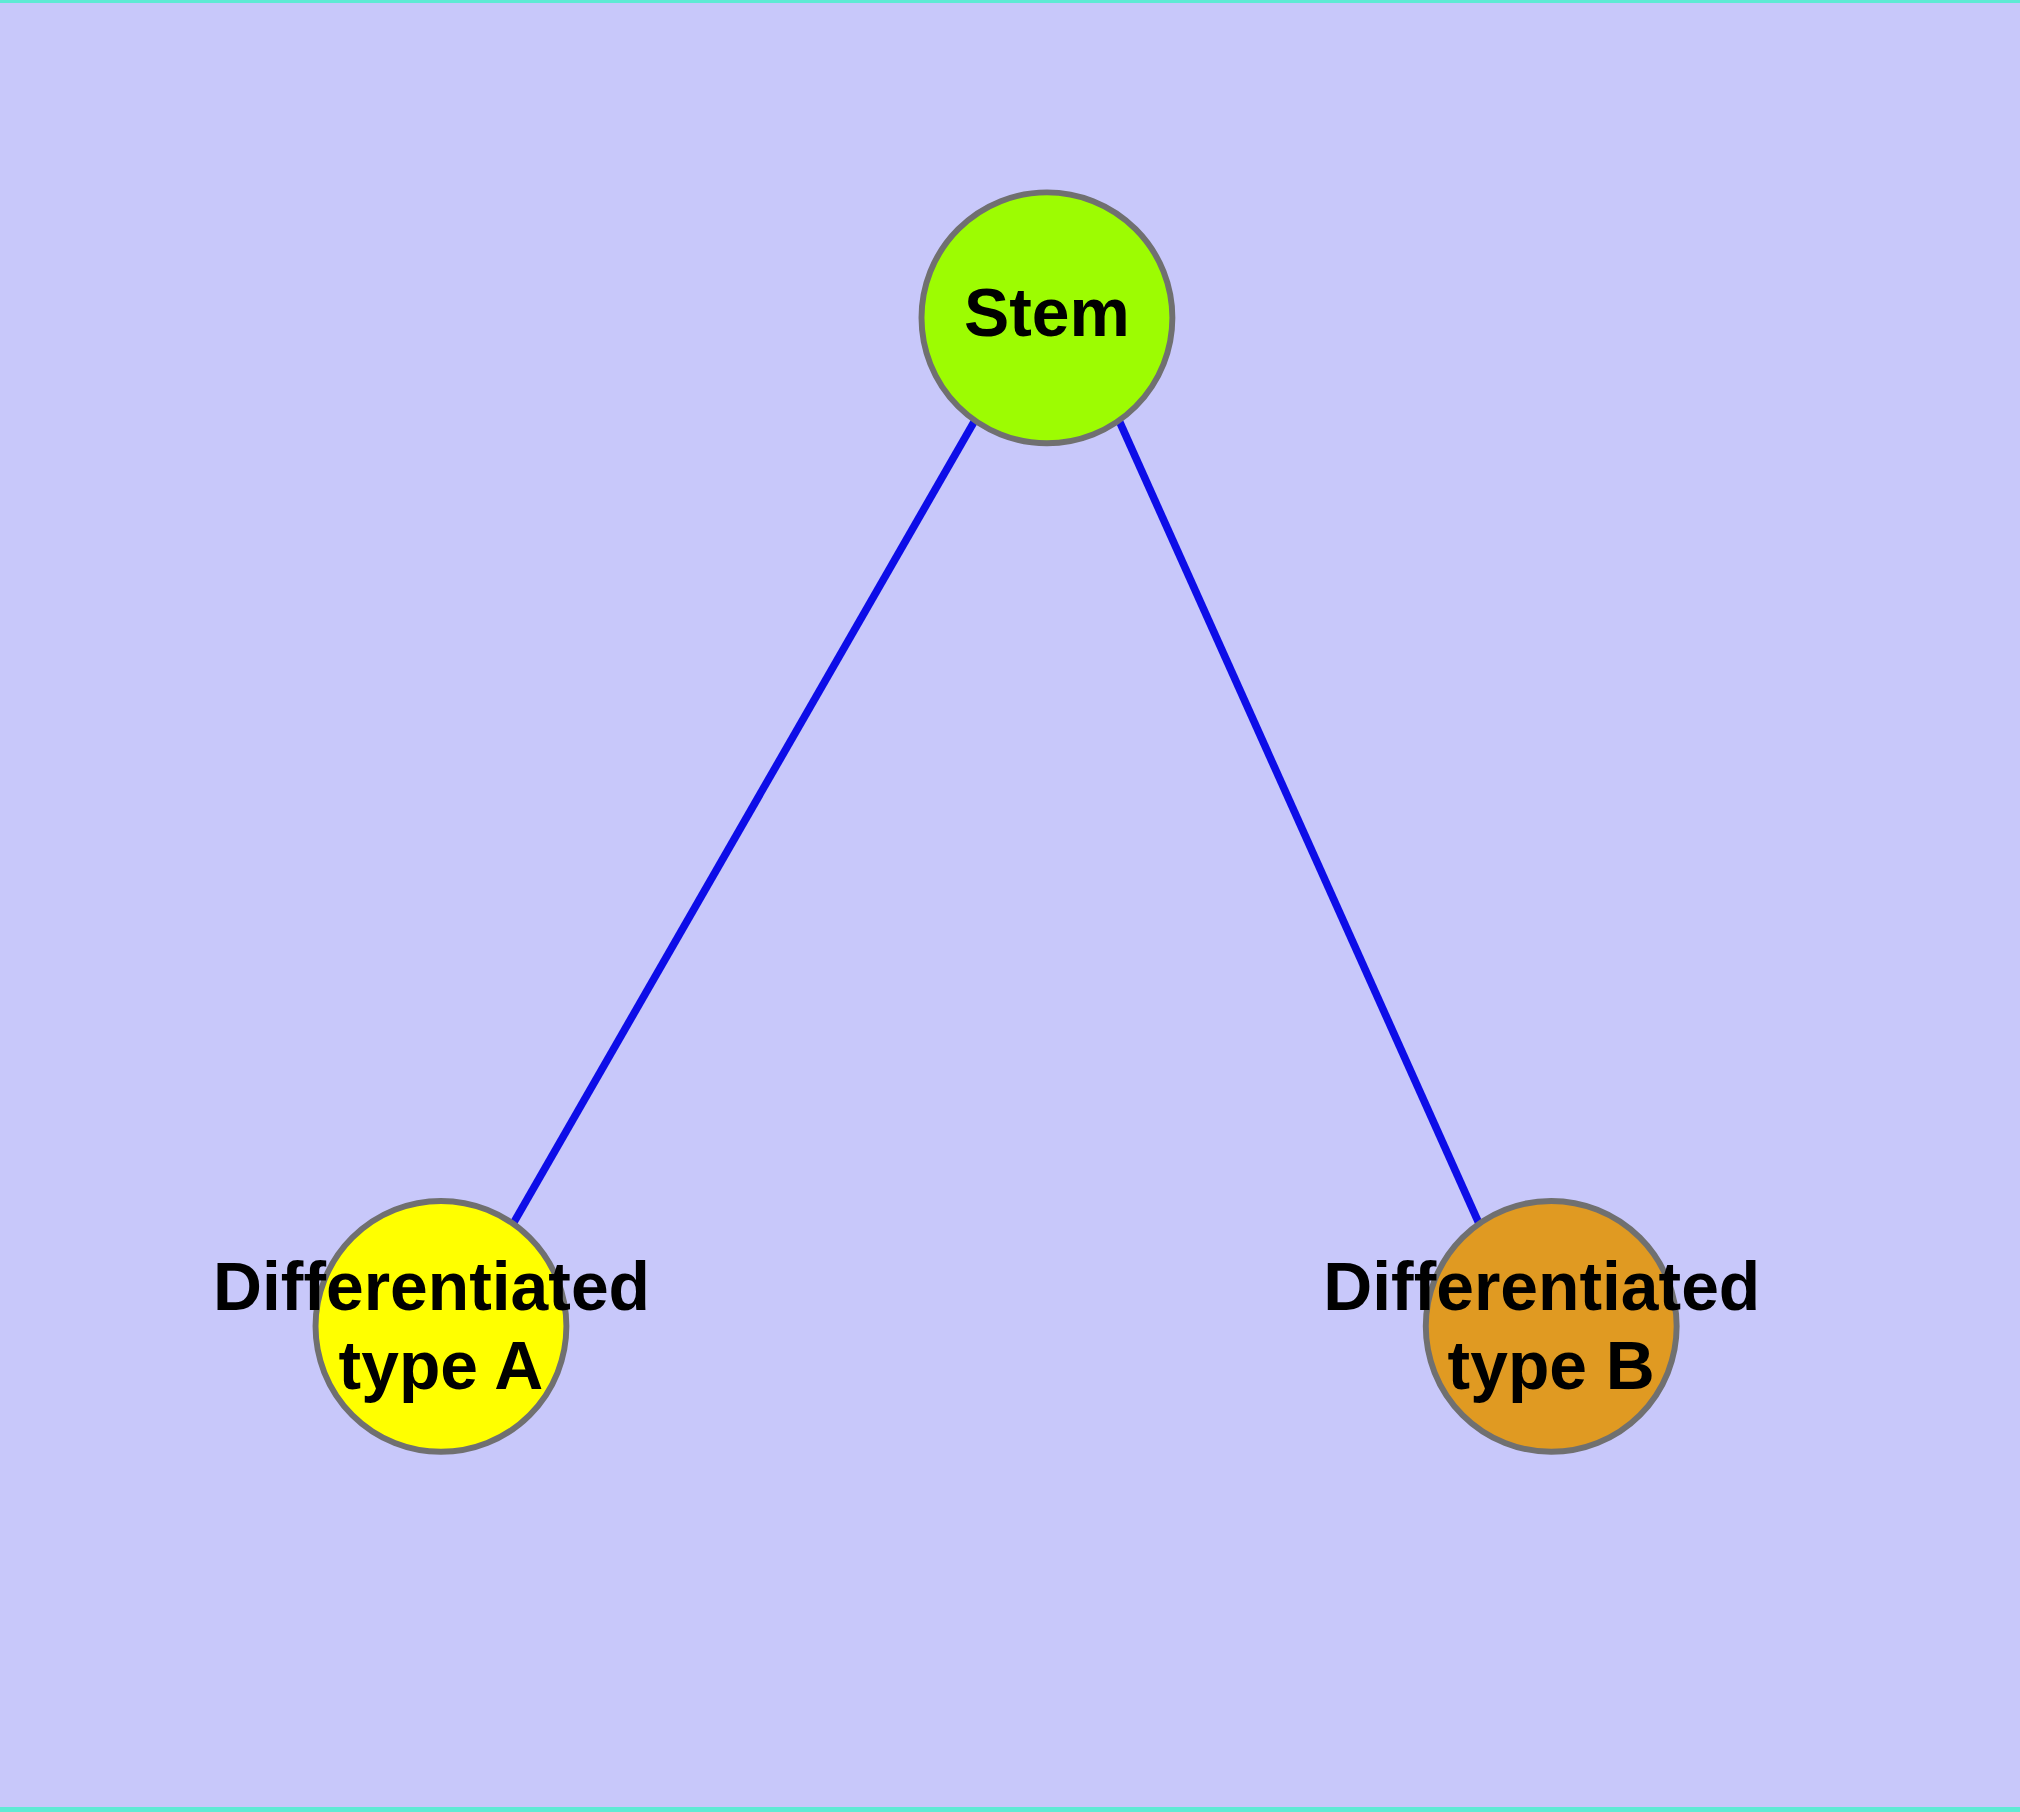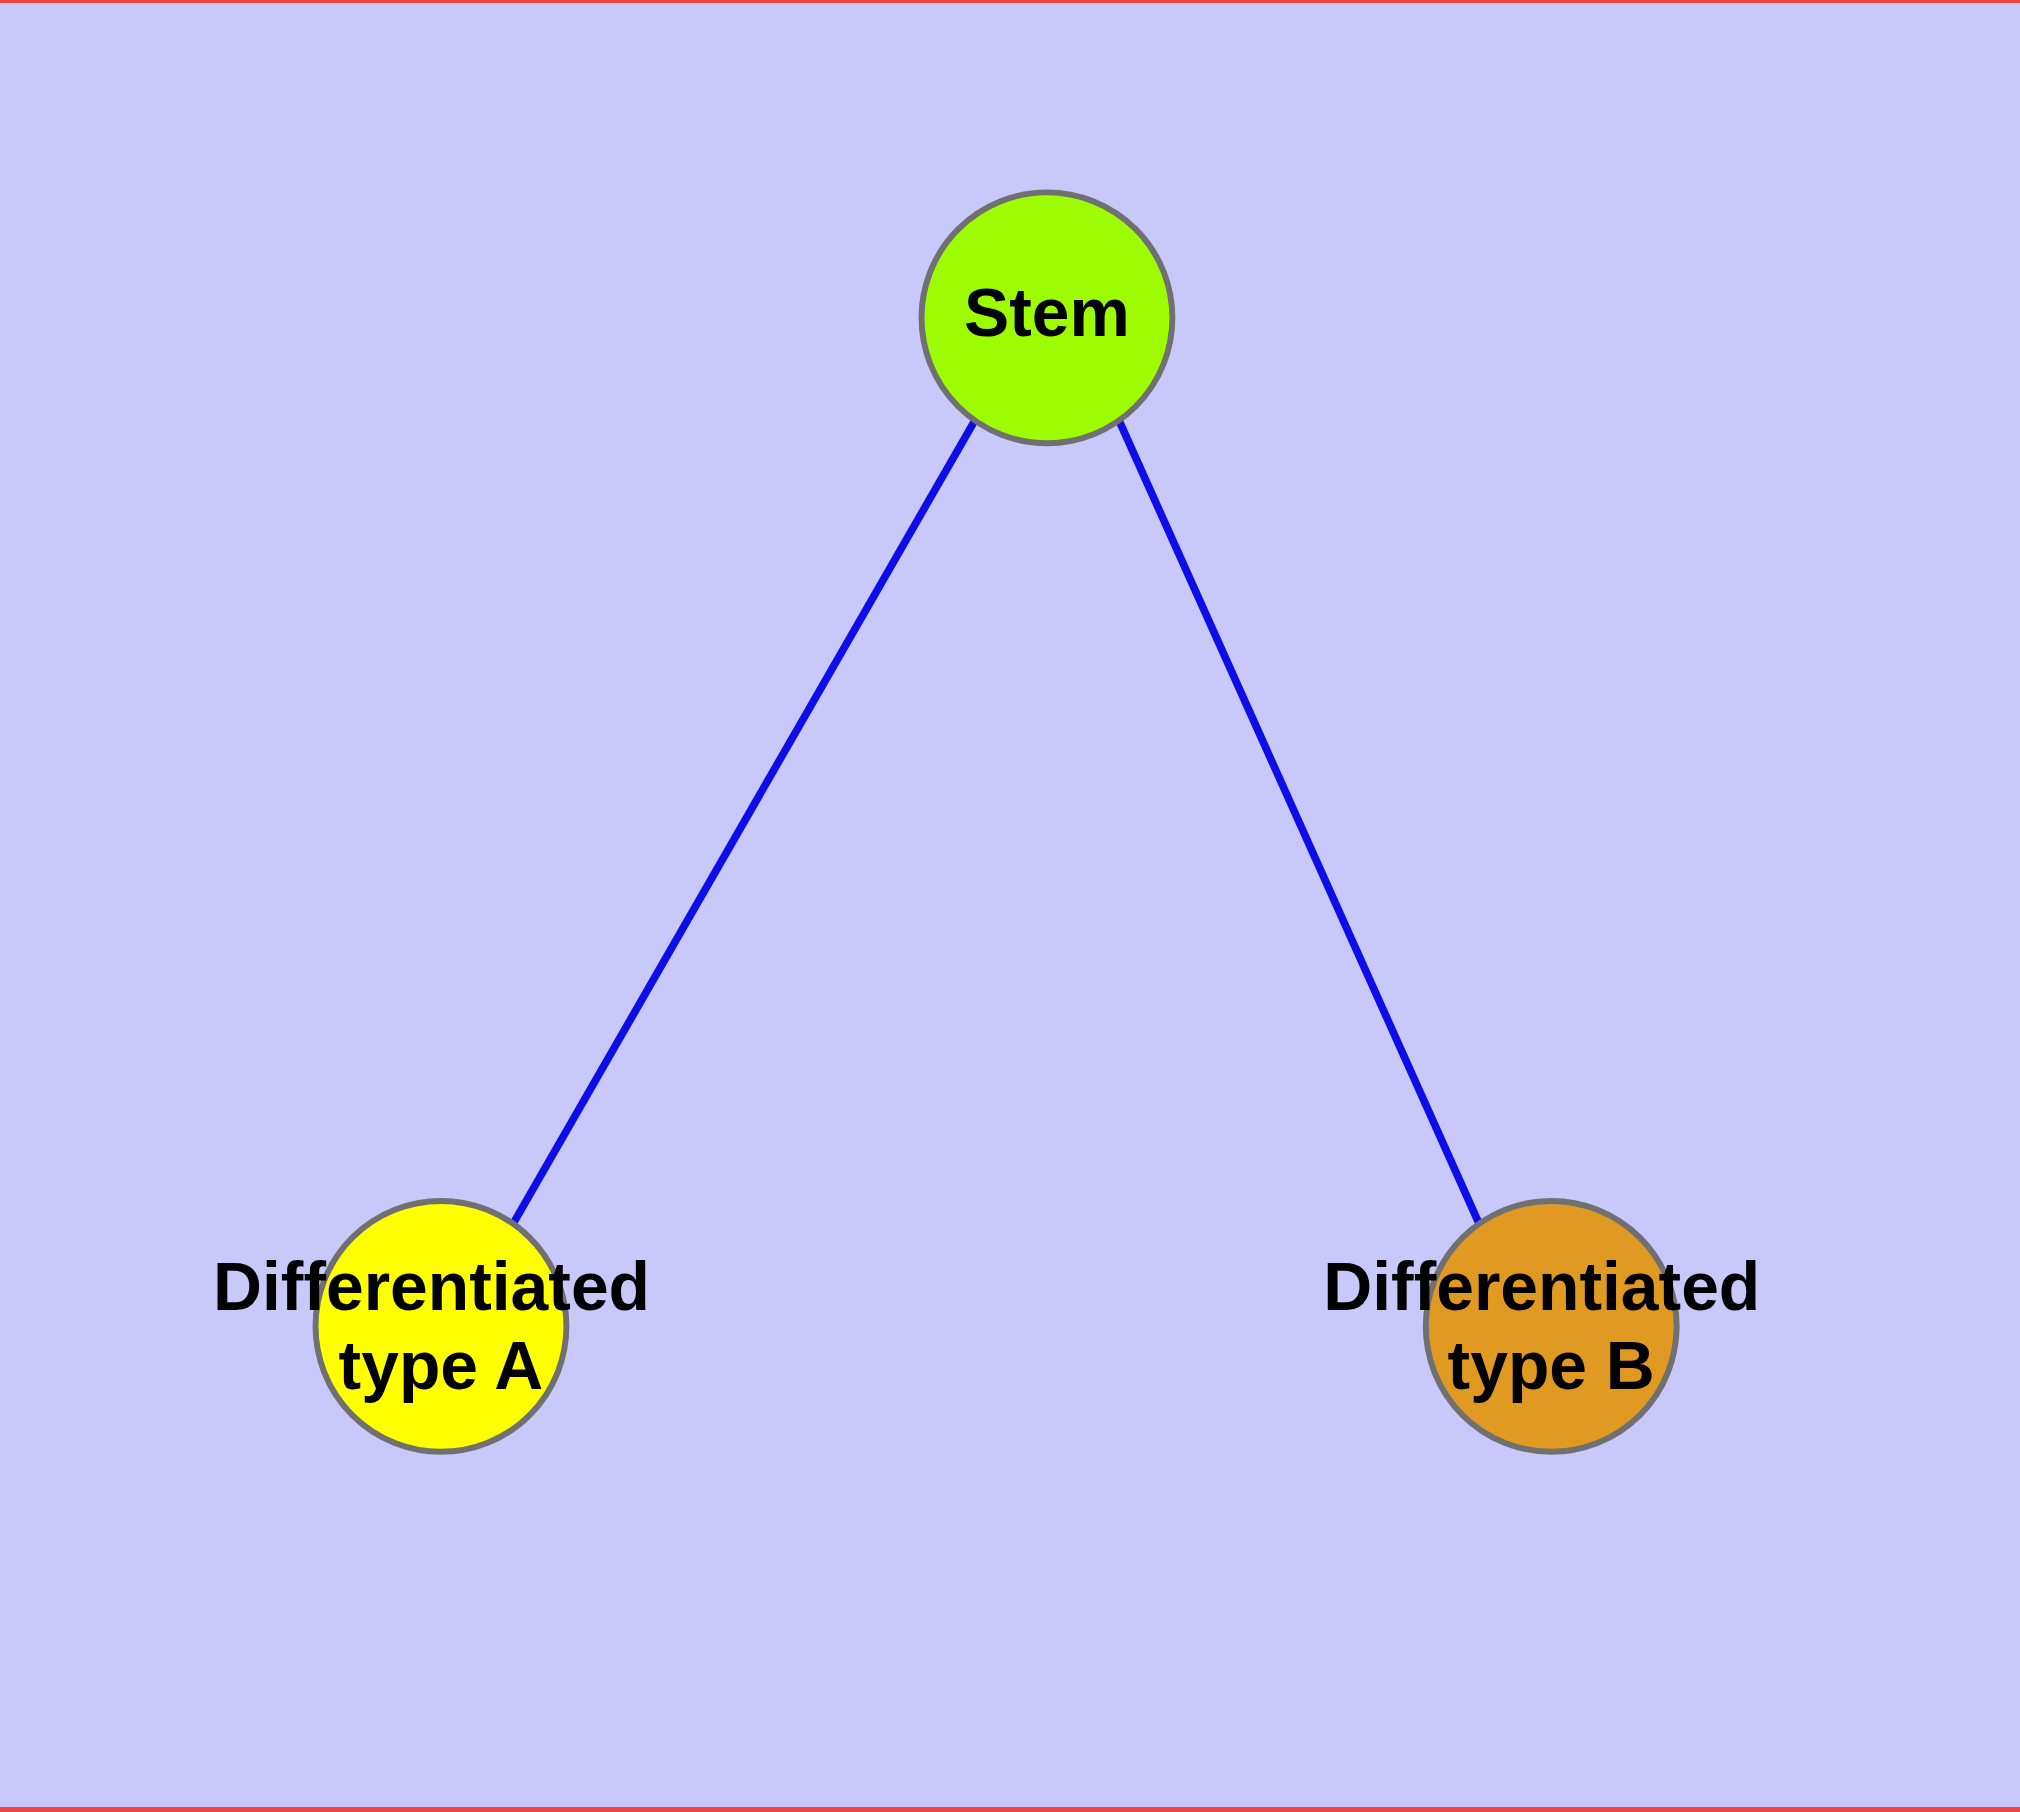--- a/index.html
+++ b/index.html
@@ -5,21 +5,21 @@
 <style>
   html, body {
     margin: 0;
     padding: 0;
     background: #ffffff;
   }
   #canvas {
     position: relative;
     width: 2021px;
     height: 1812px;
-    background: #ef4444;
+    background: #5eead4;
     overflow: hidden;
     font-family: "Liberation Sans", sans-serif;
   }
   #panel {
     position: absolute;
     left: 0;
     top: 3.4px;
     width: 2021px;
     height: 1804px;
     background: #c8c8fa;

